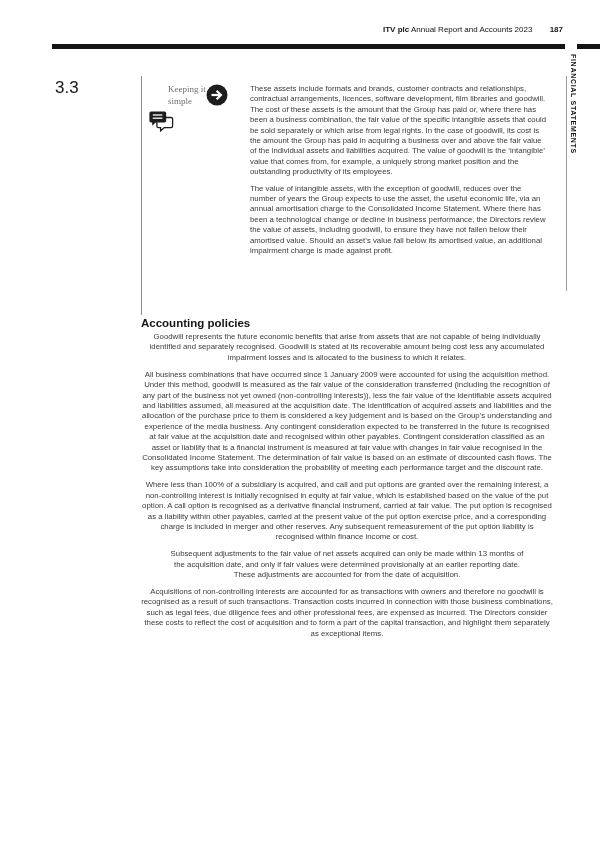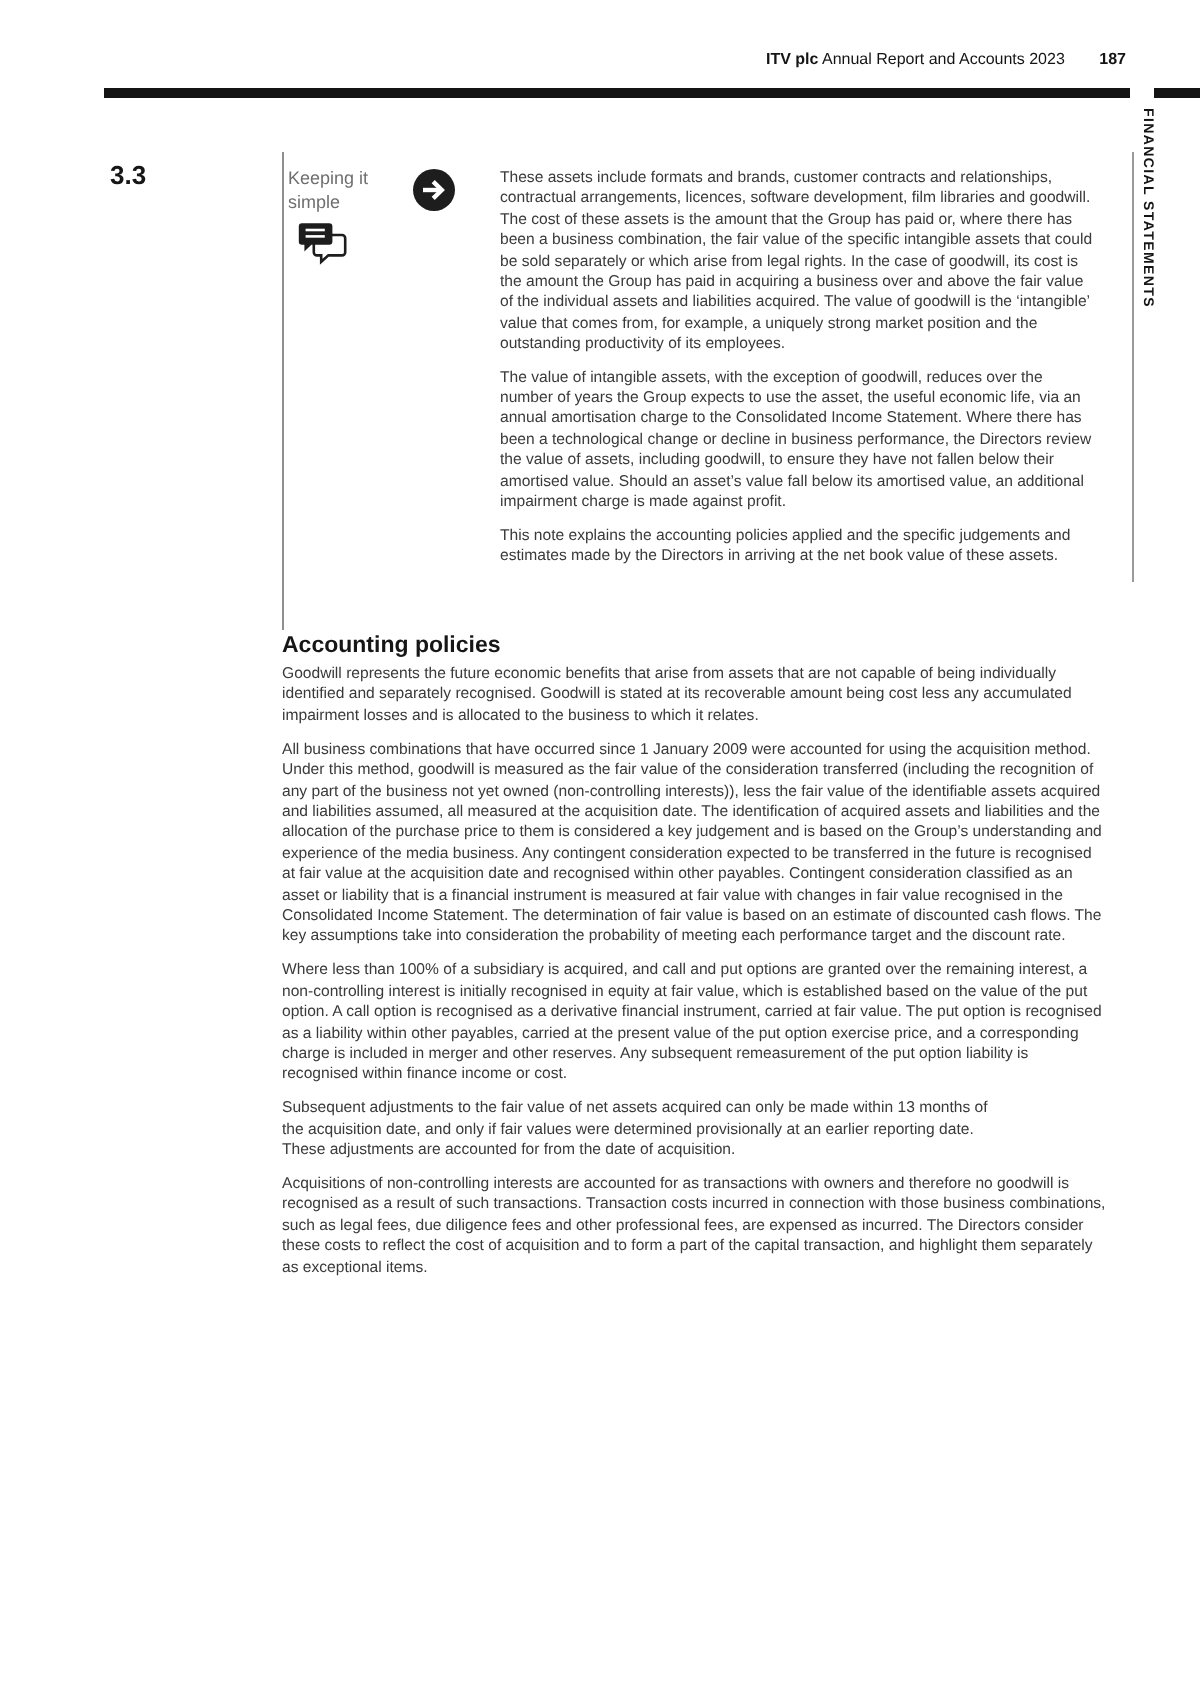--- a/index.html
+++ b/index.html
@@ -17,41 +17,41 @@
   .header-rule { position:absolute; left:52px; top:44px; width:513px; height:5px; background:#141414; }
   .side-tab-bar { position:absolute; left:577px; top:44px; width:23px; height:5px; background:#141414; }
   .side-label {
     position:absolute; left:570px; top:54px;
     writing-mode:vertical-rl; text-orientation:mixed;
     font-size:7px; font-weight:bold; letter-spacing:0.7px; color:#141414;
     white-space:nowrap;
   }
   
   .note-head { position:absolute; left:55px; top:81px; width:84px; color:#161616; }
-  .note-num  { font-size:13px; font-weight:bold; line-height:13.5px; }
+  .note-num  { font-size:17px; font-weight:normal; line-height:13.5px; }
   .note-title{ font-size:11px; font-weight:bold; line-height:13.5px; }
   .rule-left  { position:absolute; left:141px; top:76px; width:1px; height:239px; background:#8f8f8f; }
   .rule-right { position:absolute; left:566px; top:76px; width:1px; height:215px; background:#9a9a9a; }
   .kis-label {
-    position:absolute; left:144px; top:84px; width:52px;
-    font-size:9px; line-height:11.5px; color:#6f6f6f;
+    position:absolute; left:168px; top:84px; width:52px;
+    font-size:9px; line-height:11.5px; color:#6f6f6f;font-family:Liberation Serif, serif;
   }
   .kis-icon   { position:absolute; left:149px; top:111px; }
   .arrow-icon { position:absolute; left:206px; top:84px; }
   
   .intro {
     position:absolute; left:250px; top:84px; width:298px;
     font-size:7.8px; line-height:10.4px; color:#3a3a3a;
   }
   .intro p { margin:0 0 6px 0; }
   
   .policies { position:absolute; left:141px; top:316px; width:412px; }
   .policies .hd  { font-size:11.5px; font-weight:bold; color:#161616; line-height:14px; margin:0 0 2px 0; }
   .policies .sub { font-size:8.5px;  font-weight:bold; color:#161616; line-height:10.5px; margin:0 0 1px 0; }
-  .bodycopy { font-size:7.8px; line-height:10.4px; color:#3a3a3a; }
+  .bodycopy { font-size:7.8px; line-height:10.4px; color:#3a3a3a;text-align:center; }
   .bodycopy p { margin:0 0 6.5px 0; white-space:pre-line; }
 </style>
 </head>
 <body>
 
 <div class="sheet">
 
   <div class="header-text">
     <span class="brand">ITV plc</span>
     <span> </span>
@@ -84,21 +84,20 @@
     <svg width="22" height="22" viewBox="0 0 22 22">
       <circle cx="11" cy="11" r="10.5" fill="#1d1d1d"></circle>
       <path d="M5.5 11 H14.2" stroke="#ffffff" stroke-width="2.2" fill="none"></path>
       <path d="M10.6 6.8 L14.9 11 L10.6 15.2" stroke="#ffffff" stroke-width="2.2" fill="none" stroke-linejoin="miter"></path>
     </svg>
   </div>
 
   <div class="intro">
     <p>These assets include formats and brands, customer contracts and relationships, contractual arrangements, licences, software development, film libraries and goodwill. The cost of these assets is the amount that the Group has paid or, where there has been a business combination, the fair value of the specific intangible assets that could be sold separately or which arise from legal rights. In the case of goodwill, its cost is the amount the Group has paid in acquiring a business over and above the fair value of the individual assets and liabilities acquired. The value of goodwill is the ‘intangible’ value that comes from, for example, a uniquely strong market position and the outstanding productivity of its employees.</p>
     <p>The value of intangible assets, with the exception of goodwill, reduces over the number of years the Group expects to use the asset, the useful economic life, via an annual amortisation charge to the Consolidated Income Statement. Where there has been a technological change or decline in business performance, the Directors review the value of assets, including goodwill, to ensure they have not fallen below their amortised value. Should an asset’s value fall below its amortised value, an additional impairment charge is made against profit.</p>
-    <p>This note explains the accounting policies applied and the specific judgements and estimates made by the Directors in arriving at the net book value of these assets.</p>
   </div>
 
   <div class="policies">
     <div class="hd">Accounting policies</div>
     <div class="bodycopy">
       <p>Goodwill represents the future economic benefits that arise from assets that are not capable of being individually identified and separately recognised. Goodwill is stated at its recoverable amount being cost less any accumulated impairment losses and is allocated to the business to which it relates.</p>
       <p>All business combinations that have occurred since 1 January 2009 were accounted for using the acquisition method. Under this method, goodwill is measured as the fair value of the consideration transferred (including the recognition of any part of the business not yet owned (non-controlling interests)), less the fair value of the identifiable assets acquired and liabilities assumed, all measured at the acquisition date. The identification of acquired assets and liabilities and the allocation of the purchase price to them is considered a key judgement and is based on the Group’s understanding and experience of the media business. Any contingent consideration expected to be transferred in the future is recognised at fair value at the acquisition date and recognised within other payables. Contingent consideration classified as an asset or liability that is a financial instrument is measured at fair value with changes in fair value recognised in the Consolidated Income Statement. The determination of fair value is based on an estimate of discounted cash flows. The key assumptions take into consideration the probability of meeting each performance target and the discount rate.</p>
       <p>Where less than 100% of a subsidiary is acquired, and call and put options are granted over the remaining interest, a non-controlling interest is initially recognised in equity at fair value, which is established based on the value of the put option. A call option is recognised as a derivative financial instrument, carried at fair value. The put option is recognised as a liability within other payables, carried at the present value of the put option exercise price, and a corresponding charge is included in merger and other reserves. Any subsequent remeasurement of the put option liability is recognised within finance income or cost.</p>
       <p>Subsequent adjustments to the fair value of net assets acquired can only be made within 13 months of
 the acquisition date, and only if fair values were determined provisionally at an earlier reporting date.

